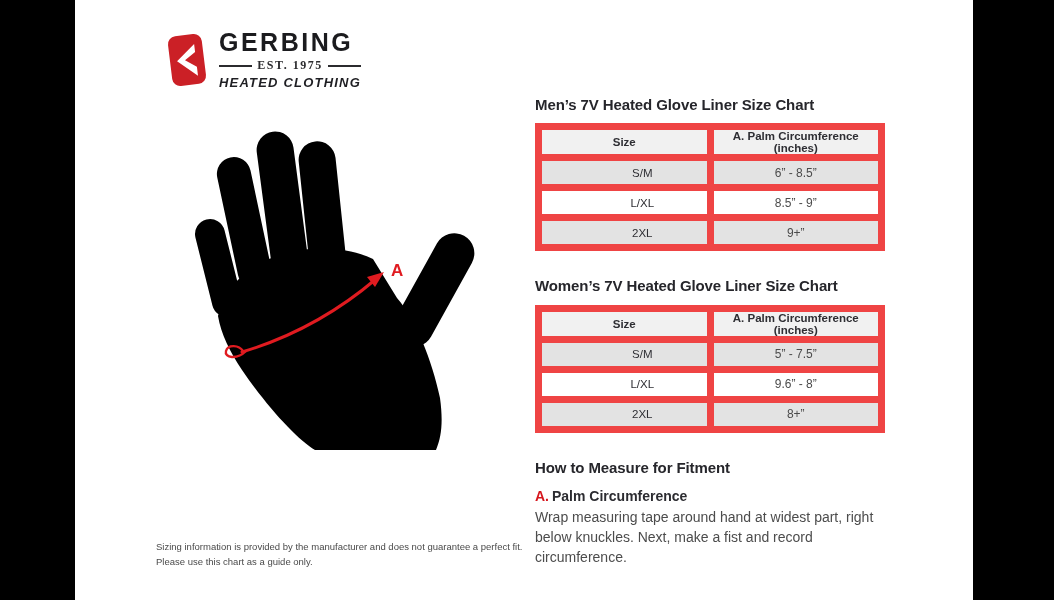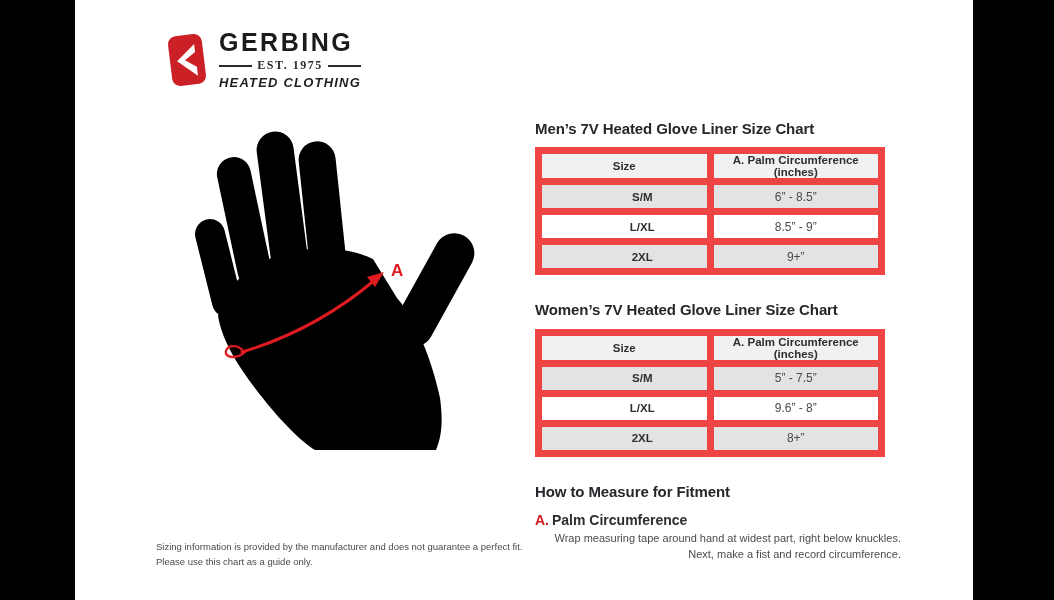--- a/index.html
+++ b/index.html
@@ -30,43 +30,43 @@
   }
   .logo-tag {
     margin-top: 2px; font-size: 13px; font-weight: bold; font-style: italic;
     color: #1f1f23; letter-spacing: 1.2px; white-space: nowrap;
   }
 
   
   .hand-wrap { position: absolute; left: 180px; top: 128px; width: 300px; height: 335px; }
 
   
-  .right-col { position: absolute; left: 535px; top: 120px; width: 368px; }
+  .right-col { position: absolute; left: 535px; top: 96px; width: 368px; }
   .section-title {
     font-size: 15px; font-weight: bold; color: #26262b;
     letter-spacing: -0.1px; margin: 0 0 10px 0; line-height: 1.15;
   }
   table.size-chart {
     border-collapse: collapse; width: 350px; margin-bottom: 26px;
     font-size: 11.5px;
   }
   table.size-chart th, table.size-chart td {
     border: 7px solid #ef4444; height: 30px;
     text-align: center; vertical-align: middle; width: 50%;
   }
   table.size-chart th { background: #f1f1f1; color: #2e2e33; font-weight: bold; }
   tr.shade td { background: #e3e3e3; }
-  td.size-cell { font-weight: bold; color: #2e2e33; padding-left: 36px; }
+  td.size-cell { font-weight: normal; color: #2e2e33; padding-left: 36px; }
   td.circ-cell { color: #4b4b4b; font-size: 12px; }
 
   .howto-title { margin: 25px 0 12px 0; }
   .measure-item { font-size: 14px; font-weight: bold; color: #2c2c31; margin-bottom: 3px; }
   .measure-item .letter { color: #d6161d; margin-right: 3px; }
   .measure-desc {
-    width: 366px; font-size: 11px; color: #4c4c4c; line-height: 1.45; text-align: right;
+    width: 366px; font-size: 14px; color: #4c4c4c; line-height: 1.45;
   }
 
   
   .disclaimer {
     position: absolute; left: 156px; top: 540px;
     font-size: 9.5px; color: #4a4a4a; line-height: 1.55;
   }
 </style>
 </head>
 <body>

